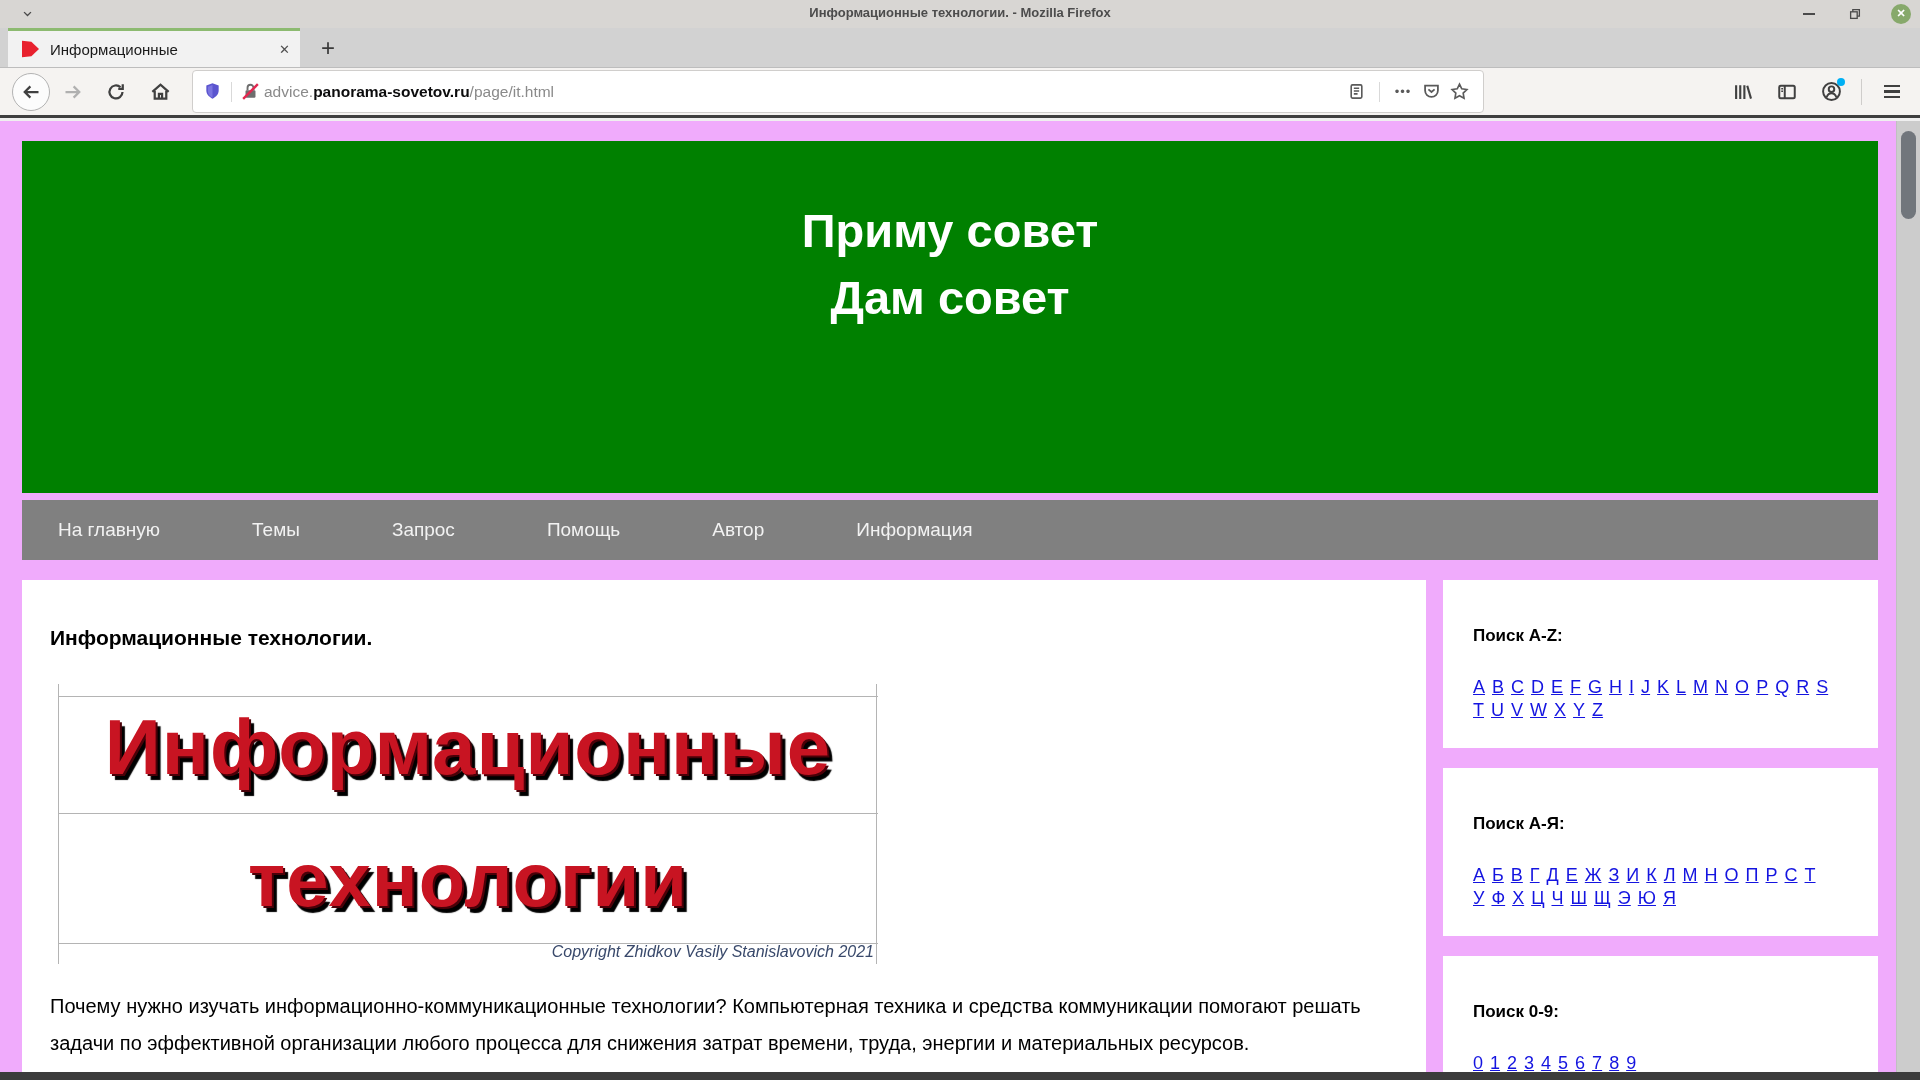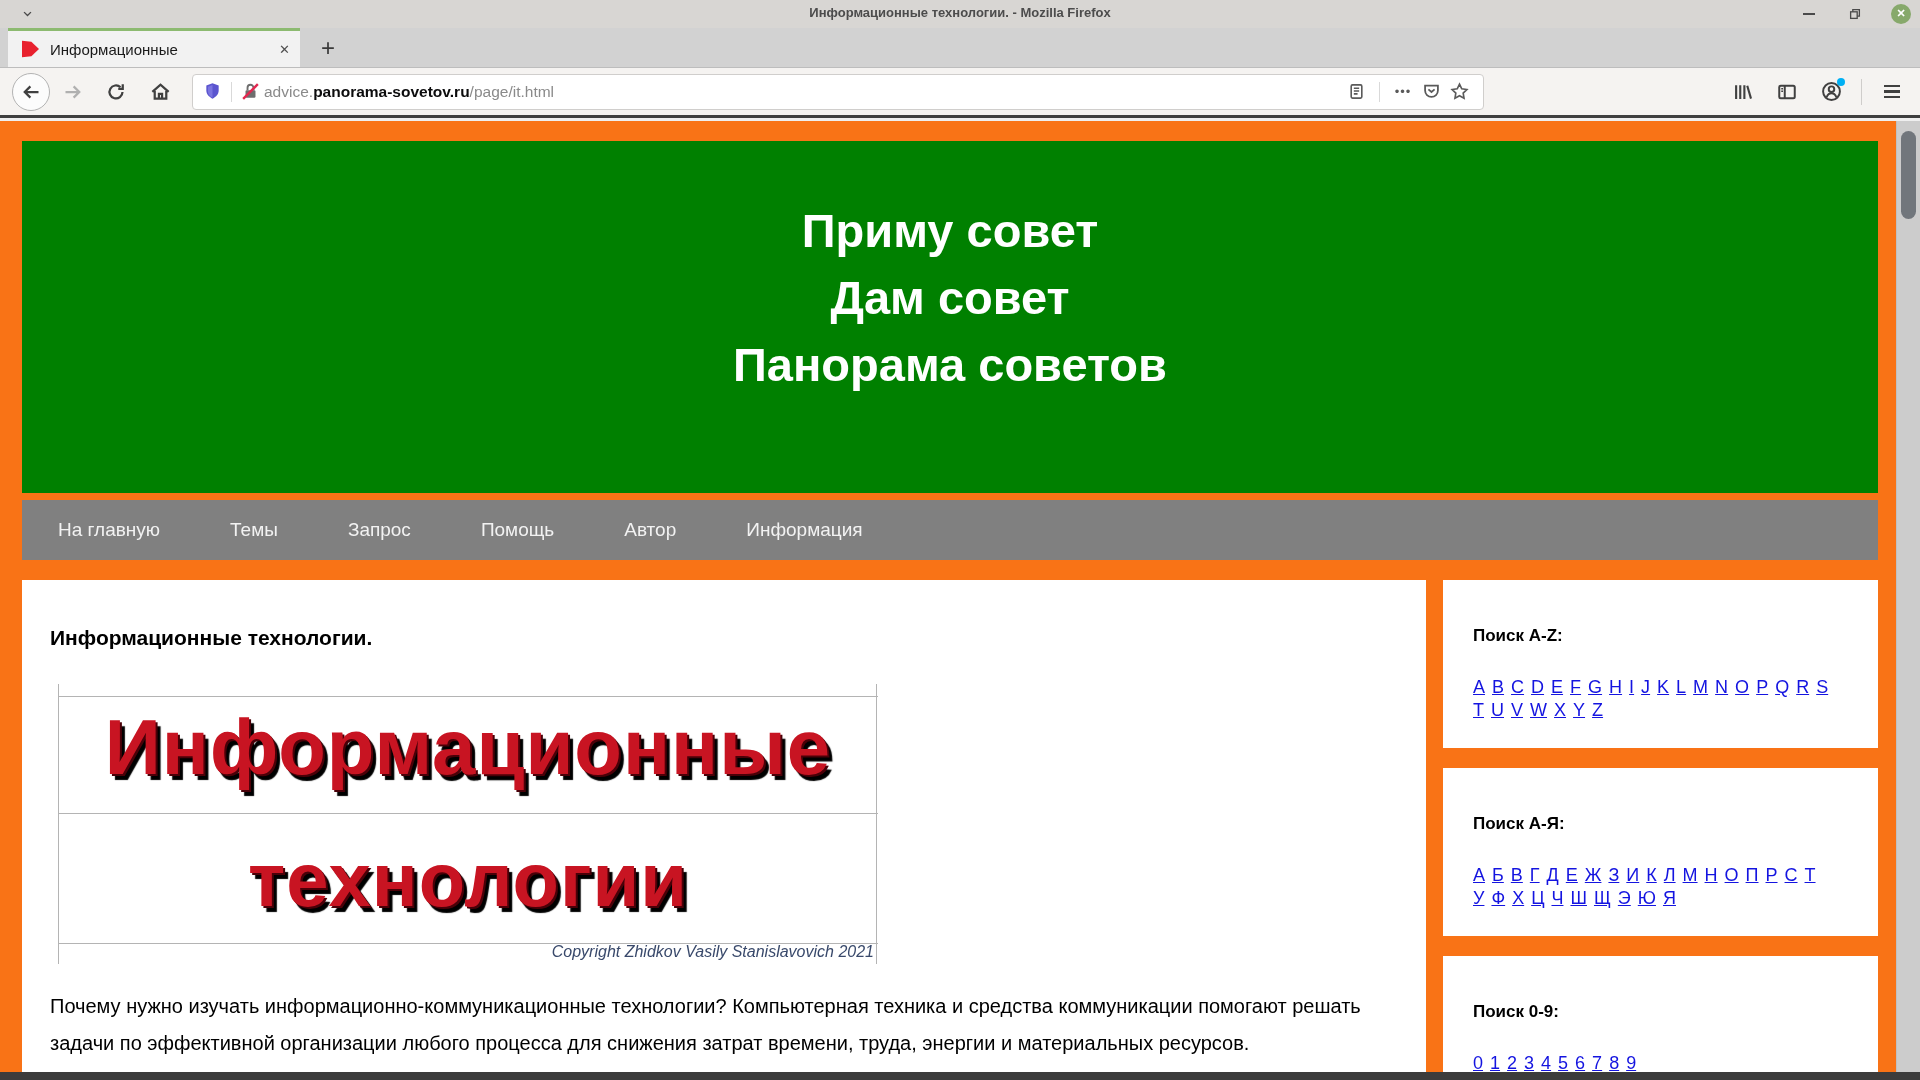--- a/index.html
+++ b/index.html
@@ -38,53 +38,53 @@
 
   
   .navbar { position:absolute; top:68px; left:0; right:0; height:50px;
     background:#f5f3f1; display:flex; align-items:center; padding:0 10px;
     border-bottom:3px solid #3f3f3f; }
   .nav-icon { color:#404040; display:flex; align-items:center; justify-content:center; }
   .back-btn { width:38px; height:38px; border-radius:50%; background:#fcfcfc;
     border:1px solid #b3b3b3; margin-left:2px; }
   .fwd-btn { width:30px; height:30px; margin-left:8px; color:#b0b0b0; }
   .reload-btn,.home-btn { width:32px; height:32px; margin-left:12px; }
-  .urlbar { margin-left:16px; width:1292px; height:36px; background:#fff;
+  .urlbar { margin-left:16px; width:1292px; height:43px; background:#fff;
     border:1px solid #d0cecc; border-radius:4px; display:flex; align-items:center;
     padding:0 10px; }
   .url-sep { width:1px; height:20px; background:#d9d9d9; margin:0 9px; }
   .url-text { font-size:15.5px; margin-left:4px; white-space:nowrap; }
   .url-dim { color:#8a8a8a; }
   .url-domain { color:#0c0c0d; font-weight:600; }
   .url-right { margin-left:auto; display:flex; align-items:center; }
   .url-right .nav-icon { width:28px; }
   .pa-dots { color:#5a5a5a; font-size:13px; letter-spacing:1px; margin:0 4px; }
   .nav-right { margin-left:auto; display:flex; align-items:center; gap:16px; padding-right:4px; }
   .nav-right .nav-icon { width:28px; height:28px; position:relative; }
   .notify-dot { position:absolute; top:0px; right:0px; width:8px; height:8px;
     border-radius:50%; background:var(--notify-blue,#00b0f4); }
   .nav-vsep { width:1px; height:26px; background:#cfcdcb; }
   .hamburger { display:flex; flex-direction:column; gap:3px; }
   .hamburger span { width:16px; height:2.4px; background:#404040; }
 
   
   .viewport { position:absolute; top:121px; left:0; right:0; bottom:8px;
-    background:#f97316; overflow:hidden; }
+    background:#f0abfc; overflow:hidden; }
   .scroll-track { position:absolute; top:0; right:0; width:24px; bottom:0;
     background:#cccccc; border-left:1px solid #c0c0c0; }
   .scroll-thumb { position:absolute; left:4px; right:4px; top:10px; height:88px;
     background:#71767c; border-radius:8px; }
   .pagearea { position:absolute; top:0; left:0; right:24px; bottom:0; }
 
   .banner { margin:20px 18px 0 22px; height:352px; background:var(--banner-green,#008000);
     color:#fff; text-align:center; padding-top:56px; }
   .banner-line { font-size:47px; font-weight:bold; line-height:67px; }
 
   .menubar { margin:7px 18px 0 22px; height:60px; background:var(--menu-gray,#808080);
-    display:flex; align-items:center; padding-left:36px; gap:70px; }
+    display:flex; align-items:center; padding-left:36px; gap:92px; }
   .menu-item { color:#f2f2f2; font-size:19px; text-decoration:none; white-space:nowrap; }
 
   .content-row { margin:20px 18px 0 22px; display:flex; gap:17px; align-items:flex-start; }
   .main-panel { width:1404px; height:540px; background:#fff; padding:0 28px; }
   .article-heading { margin-top:46px; font-size:21px; font-weight:bold; color:#000; }
 
   .it-image { position:relative; margin:34px 0 0 8px; width:820px; height:280px; background:#fff; }
   .gl { position:absolute; background:#b4b4b4; }
   .gl-h { left:0; right:0; height:1px; }
   .gl-v { top:0; bottom:0; width:1px; }
@@ -236,21 +236,20 @@
         </div>
     </div>
   </div>
 
   <div class="viewport">
     <div class="pagearea">
 
       <div class="banner">
           <div class="banner-line">Приму совет</div>
           <div class="banner-line">Дам совет</div>
-          <div class="banner-line">Панорама советов</div>
         </div>
 
       <div class="menubar">
           <a href="#" class="menu-item">На главную</a>
           <a href="#" class="menu-item">Темы</a>
           <a href="#" class="menu-item">Запрос</a>
           <a href="#" class="menu-item">Помощь</a>
           <a href="#" class="menu-item">Автор</a>
           <a href="#" class="menu-item">Информация</a>
         </div>

